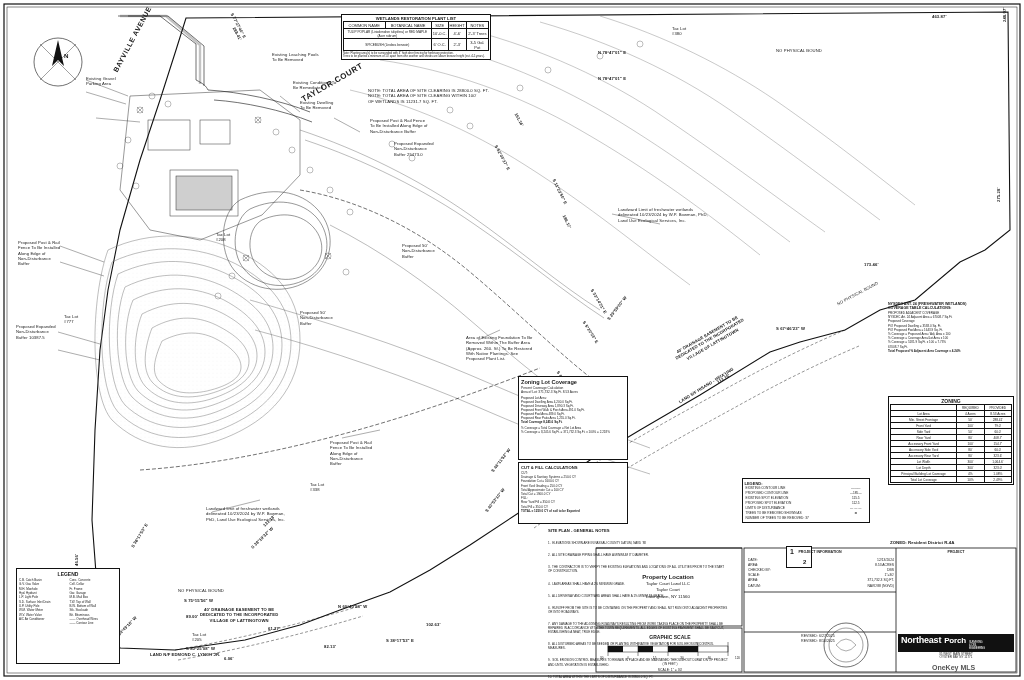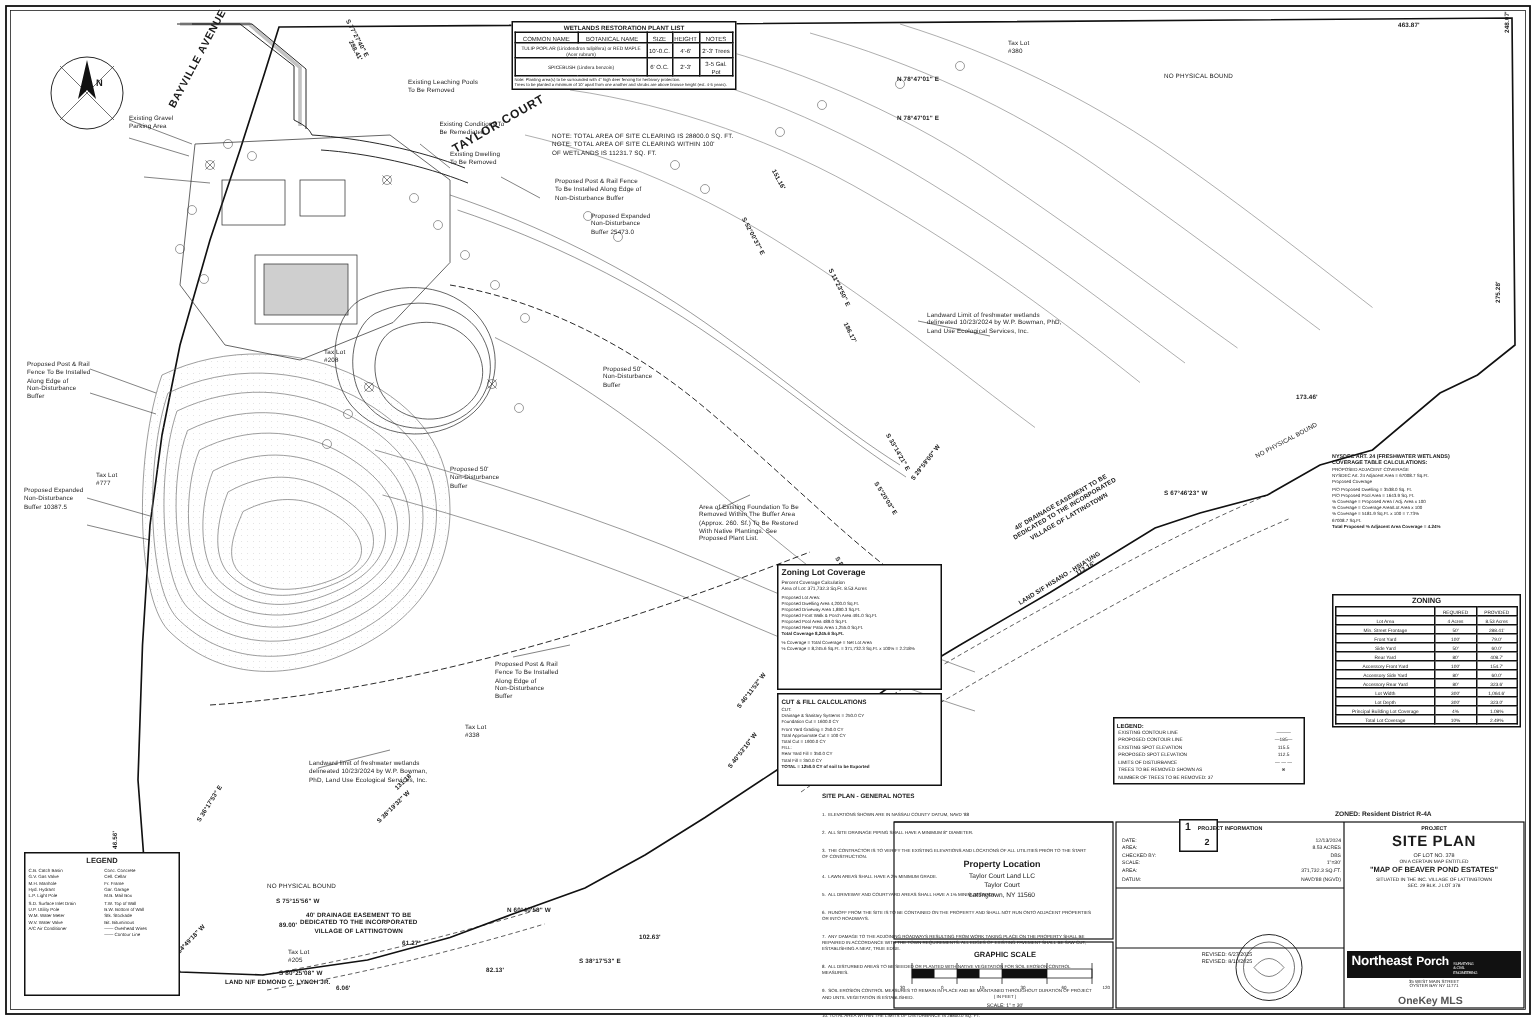--- a/index.html
+++ b/index.html
@@ -610,28 +610,20 @@
       <span>DATUM:</span>
       <span>NAVD'88 (NGVD)</span>
     </div>
   </div>
 
   <div class="abs" style="left:748px;top:634px;width:140px;font-size:3.6px;line-height:1.5;text-align:center;">
     <div>REVISED: 6/27/2025</div>
     <div>REVISED: 8/10/2025</div>
   </div>
 
-  <div class="abs ctr" style="left:898px;top:556px;width:116px;">
-    <div class="bold" style="font-size:10px;letter-spacing:.4px;">SITE PLAN</div>
-    <div style="font-size:3.6px;margin-top:1px;">OF LOT NO. 378</div>
-    <div style="font-size:3.2px;">ON A CERTAIN MAP ENTITLED</div>
-    <div class="bold" style="font-size:5px;margin-top:1px;">"MAP OF BEAVER POND ESTATES"</div>
-    <div style="font-size:3.2px;margin-top:1px;">SITUATED IN THE        INC. VILLAGE OF LATTINGTOWN</div>
-    <div style="font-size:3.2px;">SEC. 29  BLK. J  LOT  378</div>
-  </div>
 
   <div class="abs" style="left:898px;top:634px;width:116px;">
     <div class="logo-bar" style="padding:1px 3px;font-size:9px;letter-spacing:-.2px;display:flex;align-items:baseline;gap:3px;">
       <span>Northeast</span>
       <span style="font-size:8px;">Porch</span>
       <span style="font-size:2.6px;font-weight:normal;white-space:pre;line-height:1.1;">SURVEYING
 &amp; CIVIL
 ENGINEERING</span>
     </div>
     <div class="ctr" style="font-size:3px;white-space:pre;line-height:1.3;margin-top:1px;">35 WEST MAIN STREET

